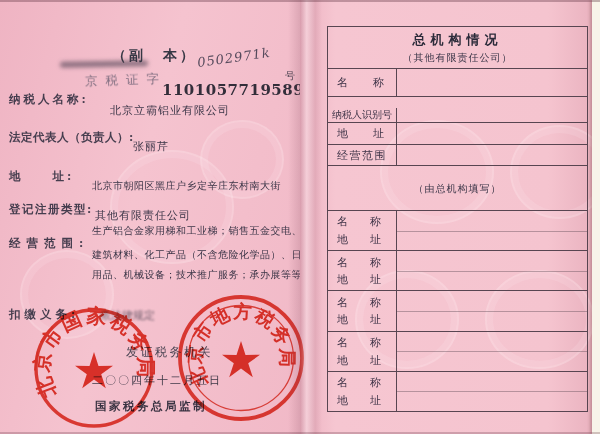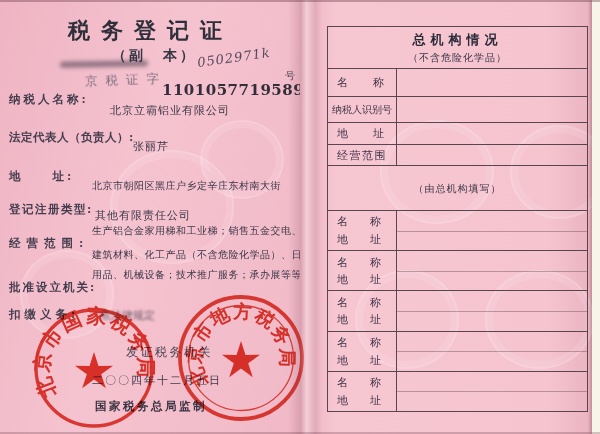--- a/index.html
+++ b/index.html
@@ -58,21 +58,20 @@
 </head>
 <body>
 
 <div id="cert">
 
   <div id="left-page">
     <div class="wm" style="left:110px;top:150px;width:120px;height:110px;"></div>
     <div class="wm" style="left:20px;top:250px;width:90px;height:85px;"></div>
     <div class="wm" style="left:200px;top:120px;width:80px;height:75px;"></div>
 
-    <div class="abs title" style="left:68px;top:16px;">税务登记证</div>
     <div class="abs subtitle" style="left:112px;top:47px;">（副　本）</div>
 
     <div class="abs smudge" style="left:60px;top:61px;width:88px;height:6px;transform:rotate(-1deg);"></div>
 
     <div class="abs handwriting" style="left:197px;top:50px;transform:rotate(-8deg);">0502971k</div>
 
     <div class="abs stamp-text-prefix" style="left:85px;top:72px;transform:rotate(-2deg);">京税证字</div>
     <div class="abs serial-num" style="left:162px;top:81px;">110105771958903</div>
     <div class="abs" style="left:285px;top:69px;font-size:10px;color:#463f4d;">号</div>
 
@@ -86,47 +85,46 @@
     <div class="abs val small-val" style="left:92px;top:179px;">北京市朝阳区黑庄户乡定辛庄东村南大街</div>
 
     <div class="abs lbl" style="left:9px;top:202px;letter-spacing:1.5px;">登记注册类型:</div>
     <div class="abs val" style="left:95px;top:208px;letter-spacing:1px;">其他有限责任公司</div>
 
     <div class="abs lbl" style="left:9px;top:236px;letter-spacing:6px;">经营范围:</div>
     <div class="abs val small-val" style="left:92px;top:224px;">生产铝合金家用梯和工业梯；销售五金交电、</div>
     <div class="abs val small-val" style="left:92px;top:248px;">建筑材料、化工产品（不含危险化学品）、日</div>
     <div class="abs val small-val" style="left:92px;top:268px;">用品、机械设备；技术推广服务；承办展等等</div>
 
-    <div class="abs lbl" style="left:9px;top:280px;letter-spacing:2px;">批准设立机关:</div>
 
     <div class="abs lbl" style="left:9px;top:307px;letter-spacing:4px;">扣缴义务:</div>
     <div class="abs val blurred-val" style="left:100px;top:308px;">依法律规定</div>
 
     <div class="abs" style="left:126px;top:344px;font-size:12px;letter-spacing:2.5px;color:#4a4452;">发证税务机关</div>
     <div class="abs" style="left:92px;top:373px;font-size:11px;letter-spacing:2px;color:#3f3947;">二〇〇四年十二月五日</div>
     <div class="abs" style="left:95px;top:399px;font-size:11.5px;font-weight:600;letter-spacing:2.5px;color:#3a3342;">国家税务总局监制</div>
   </div>
 
   <div id="right-page">
     <div class="wm" style="left:80px;top:120px;width:110px;height:100px;"></div>
     <div class="wm" style="left:210px;top:125px;width:95px;height:90px;"></div>
     <div class="wm" style="left:55px;top:270px;width:100px;height:95px;"></div>
     <div class="wm" style="left:185px;top:270px;width:105px;height:95px;"></div>
 
     <div id="org-table">
 
       <div class="t-header" style="height:41px;">
         <div class="t-title">总机构情况</div>
-        <div class="t-sub">（不含危险化学品）</div>
+        <div class="t-sub">（其他有限责任公司）</div>
       </div>
       <div class="t-row" style="height:28px;">
         <div class="t-label" style="letter-spacing:1px;">名　　称</div>
         <div class="t-value"></div>
       </div>
-      <div class="t-row" style="height:26px;">
+      <div class="t-row" style="height:26px;align-items:flex-end;">
         <div class="t-label" style="font-size:10px;padding-left:4px;">纳税人识别号</div>
         <div class="t-value"></div>
       </div>
       <div class="t-row" style="height:22px;">
         <div class="t-label" style="letter-spacing:1px;">地　　址</div>
         <div class="t-value"></div>
       </div>
       <div class="t-row" style="height:21px;justify-content:space-between;">
         <div class="t-label" style="letter-spacing:1.5px;">经营范围</div>
         <div class="t-value"></div>

